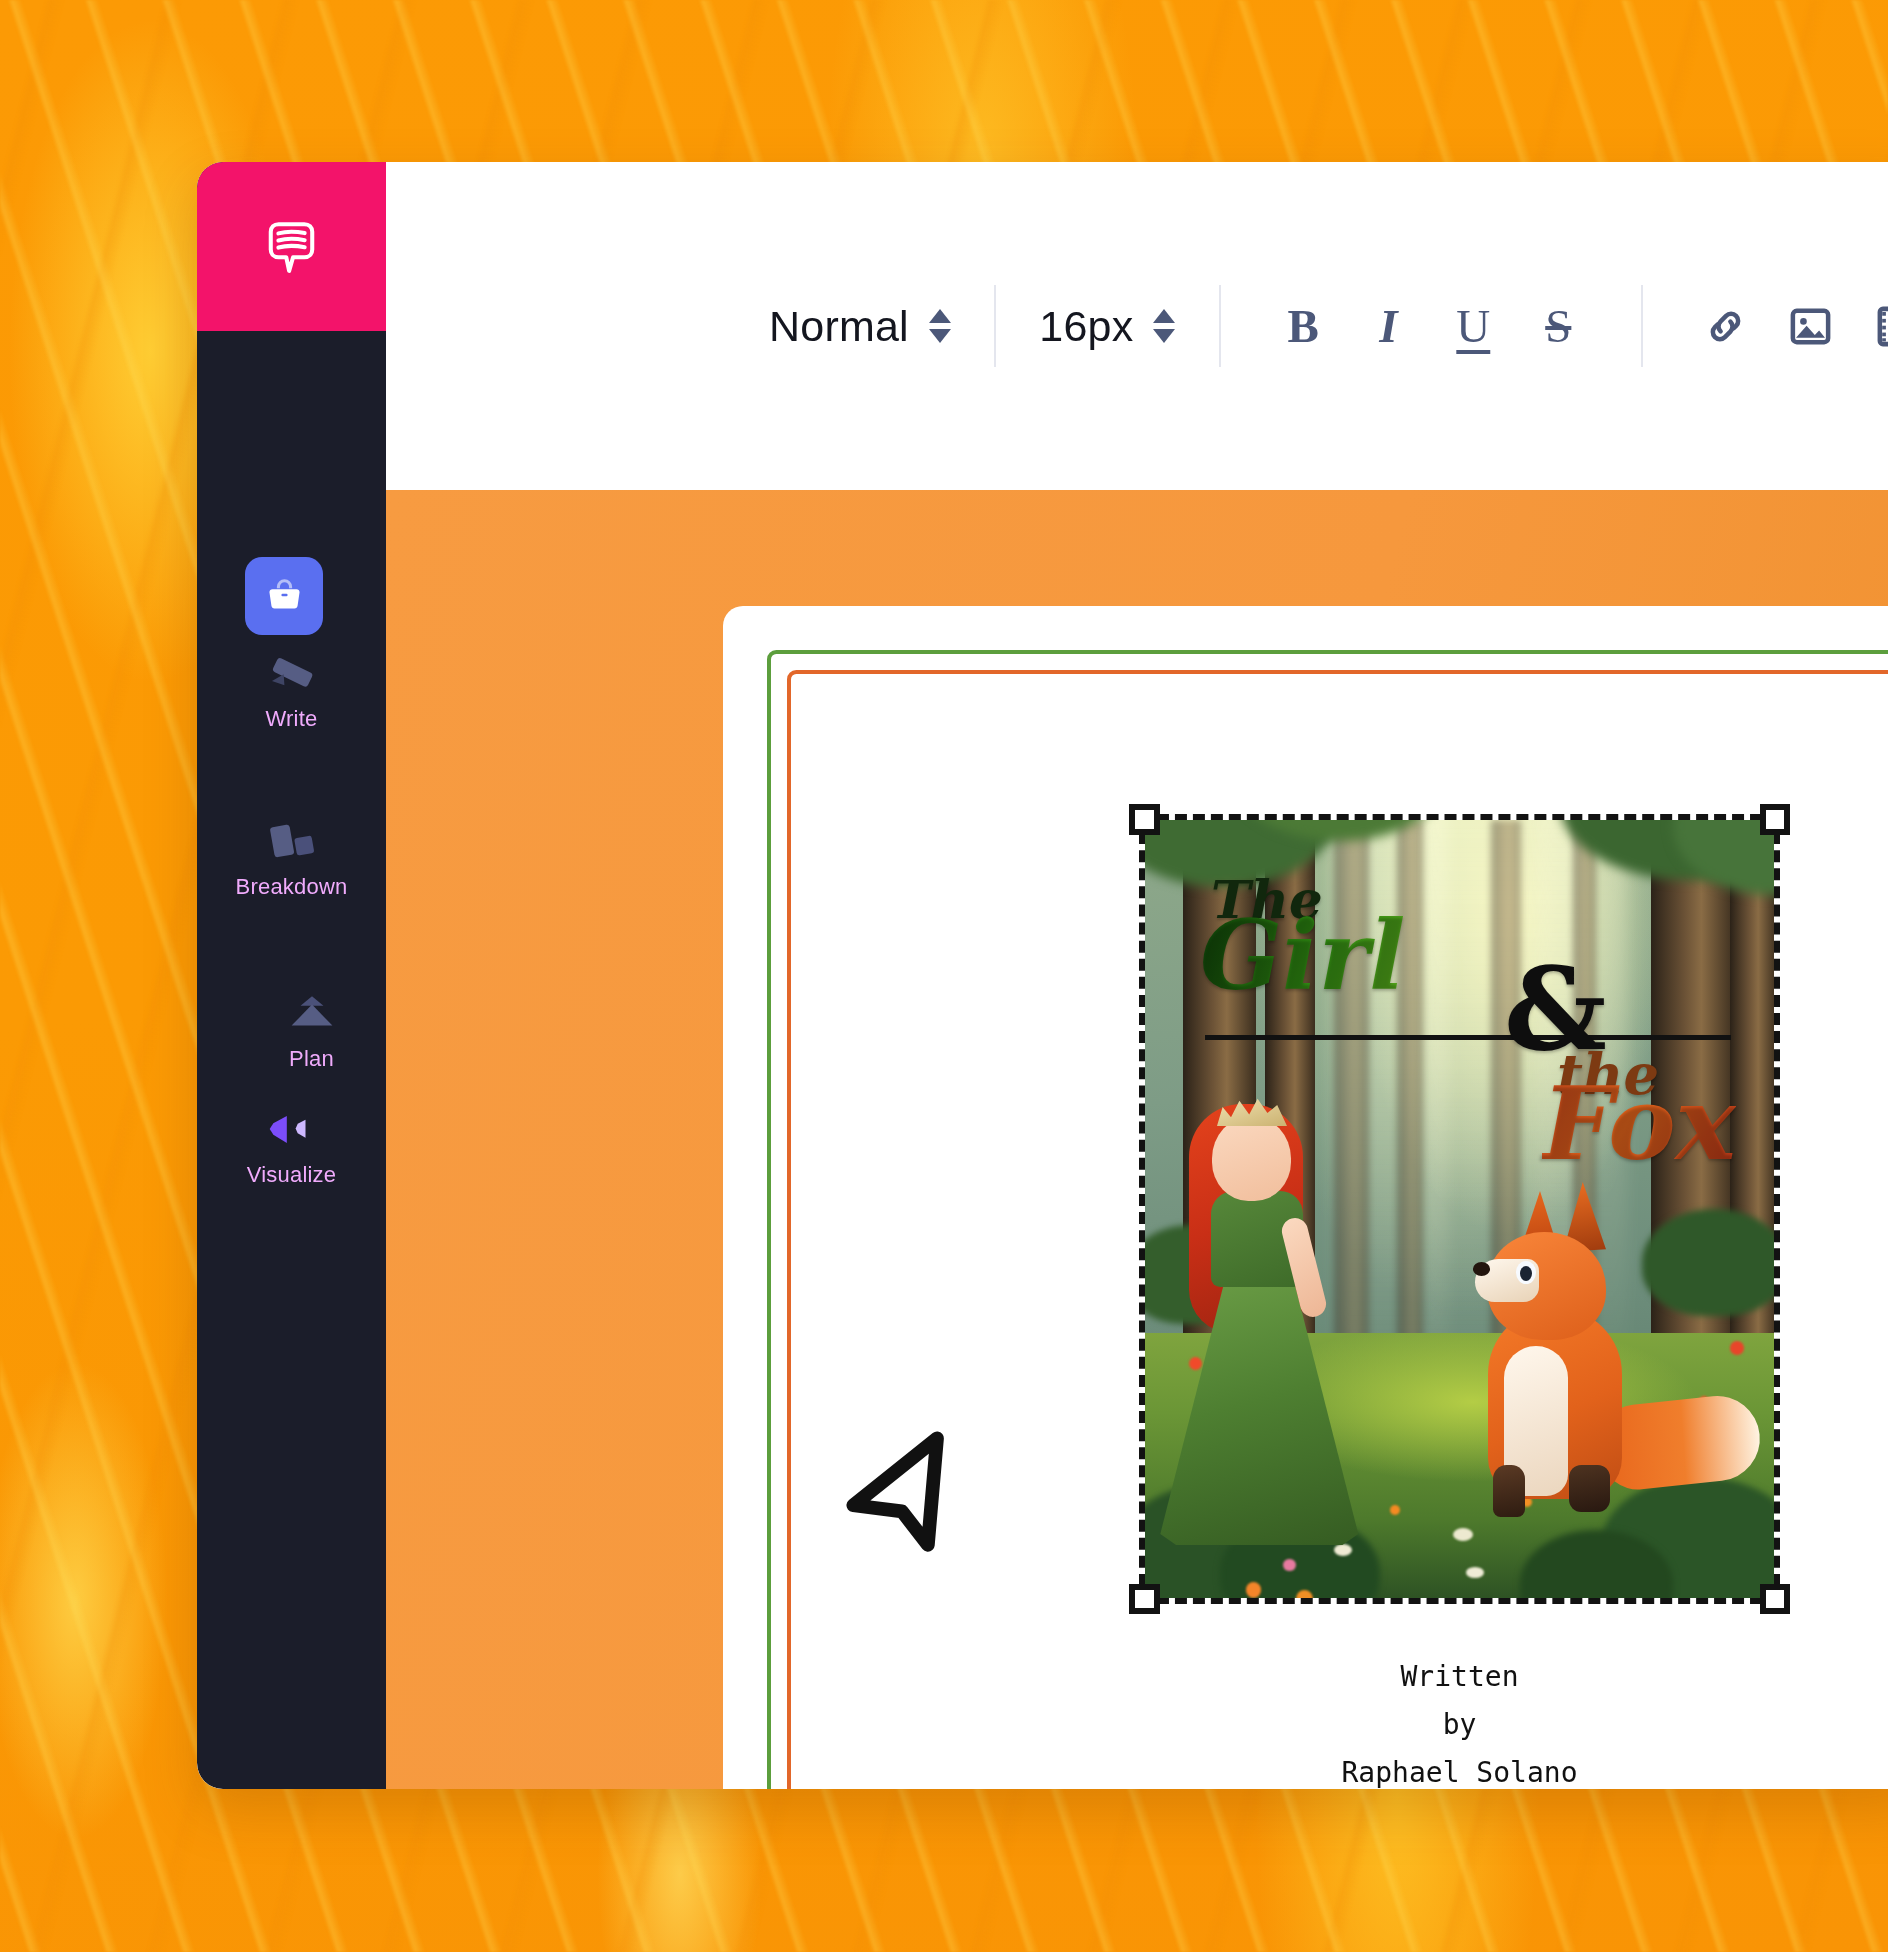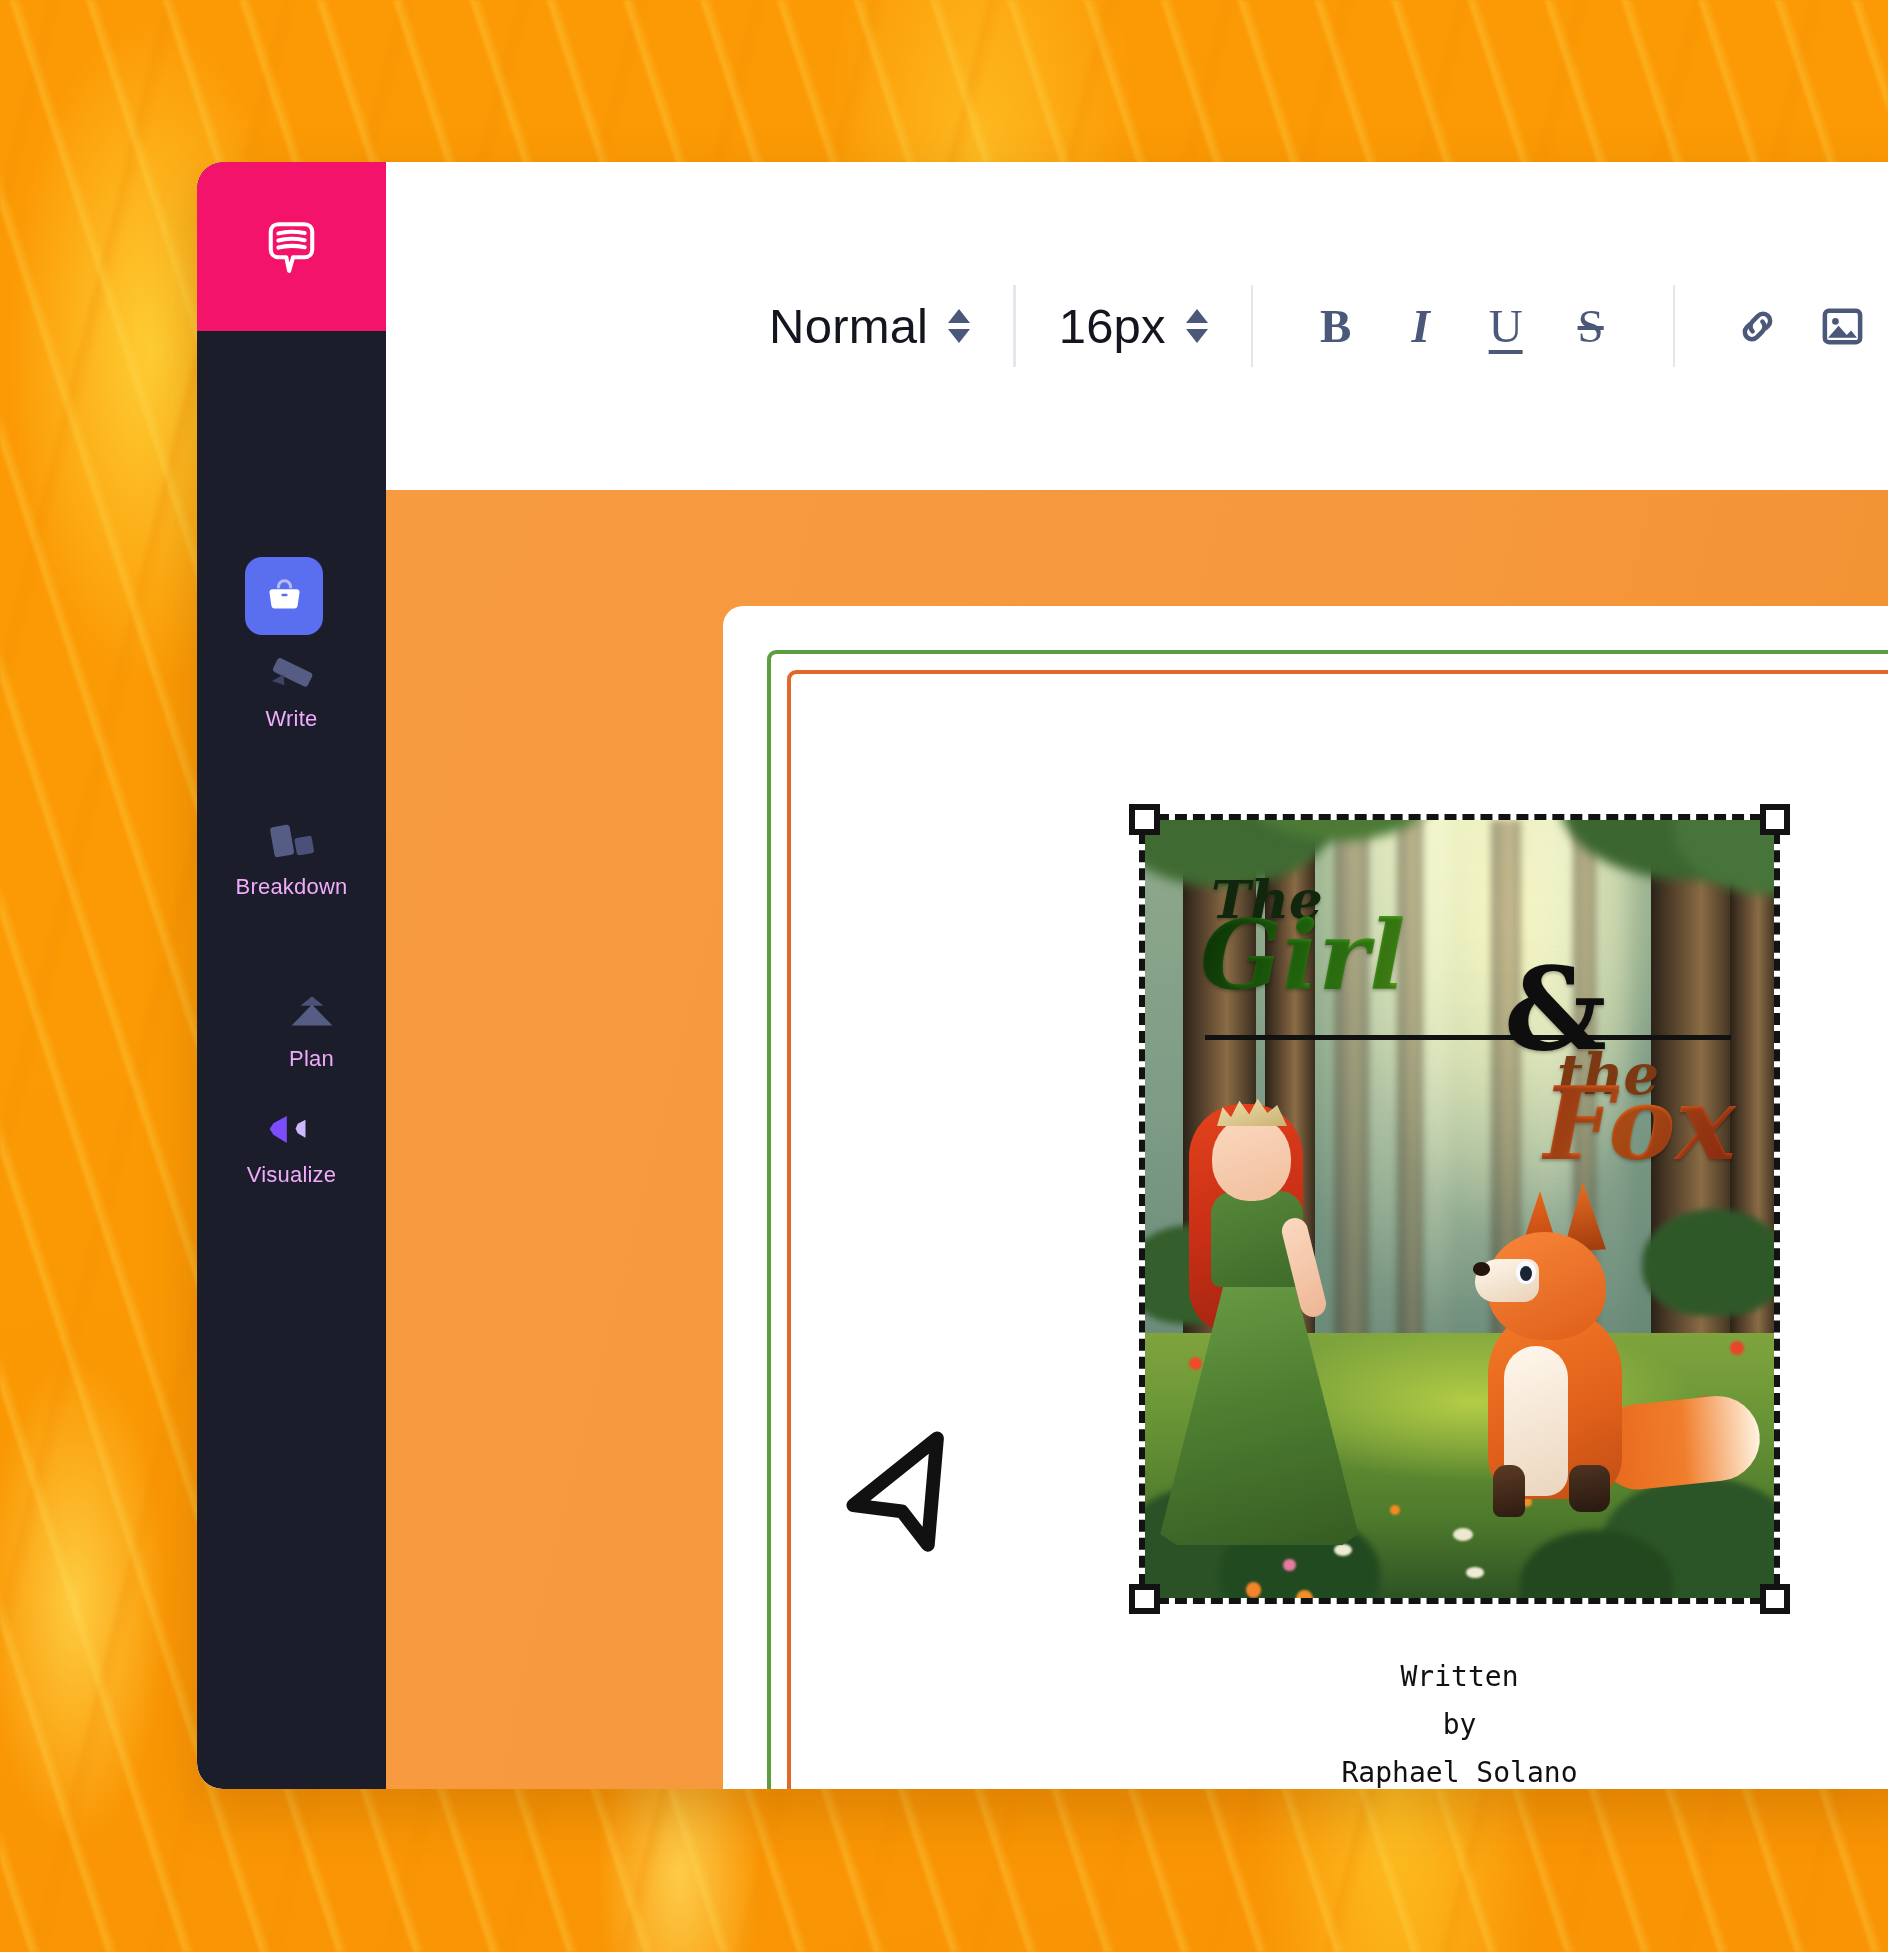--- a/index.html
+++ b/index.html
@@ -113,21 +113,21 @@
     height: 100%;
     padding-left: 380px;
     gap: 0;
   }
   .tb-select {
     display: flex; align-items: center; gap: 20px;
     height: 73px; padding: 0 3.1px;
     cursor: pointer;
   }
   .tb-select .val {
-    font-size: 49px; color: #14161F; letter-spacing: 0.2px;
+    font-size: 43px; color: #14161F; letter-spacing: 0.2px;
   }
   .spin { display: flex; flex-direction: column; gap: 5.3px; }
   .spin i {
     display: block; width: 0; height: 0;
     border-left: 11.4px solid transparent;
     border-right: 11.4px solid transparent;
   }
   .spin .up   { border-bottom: 14.5px solid #4C5879; }
   .spin .down { border-top: 14.5px solid #4C5879; }
 

